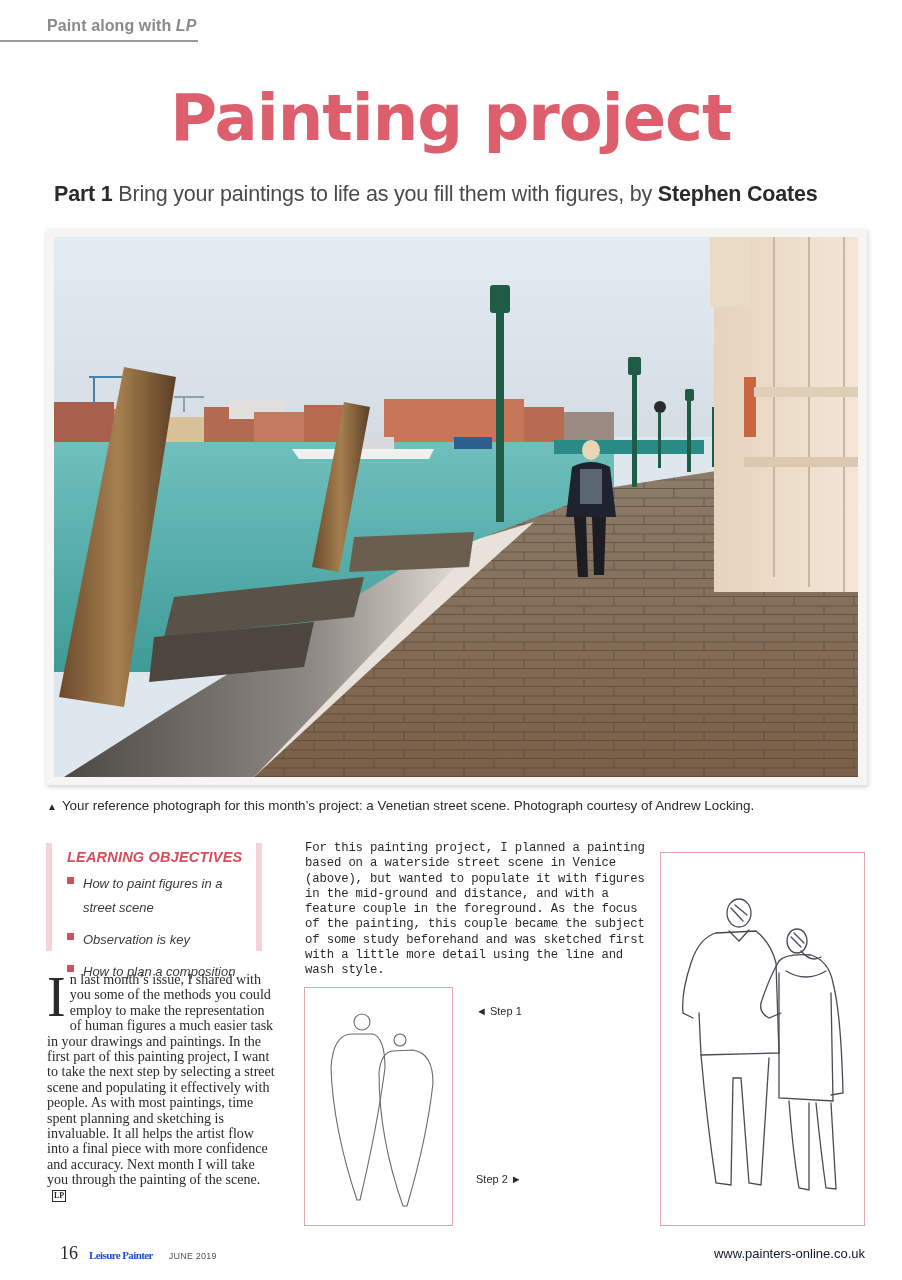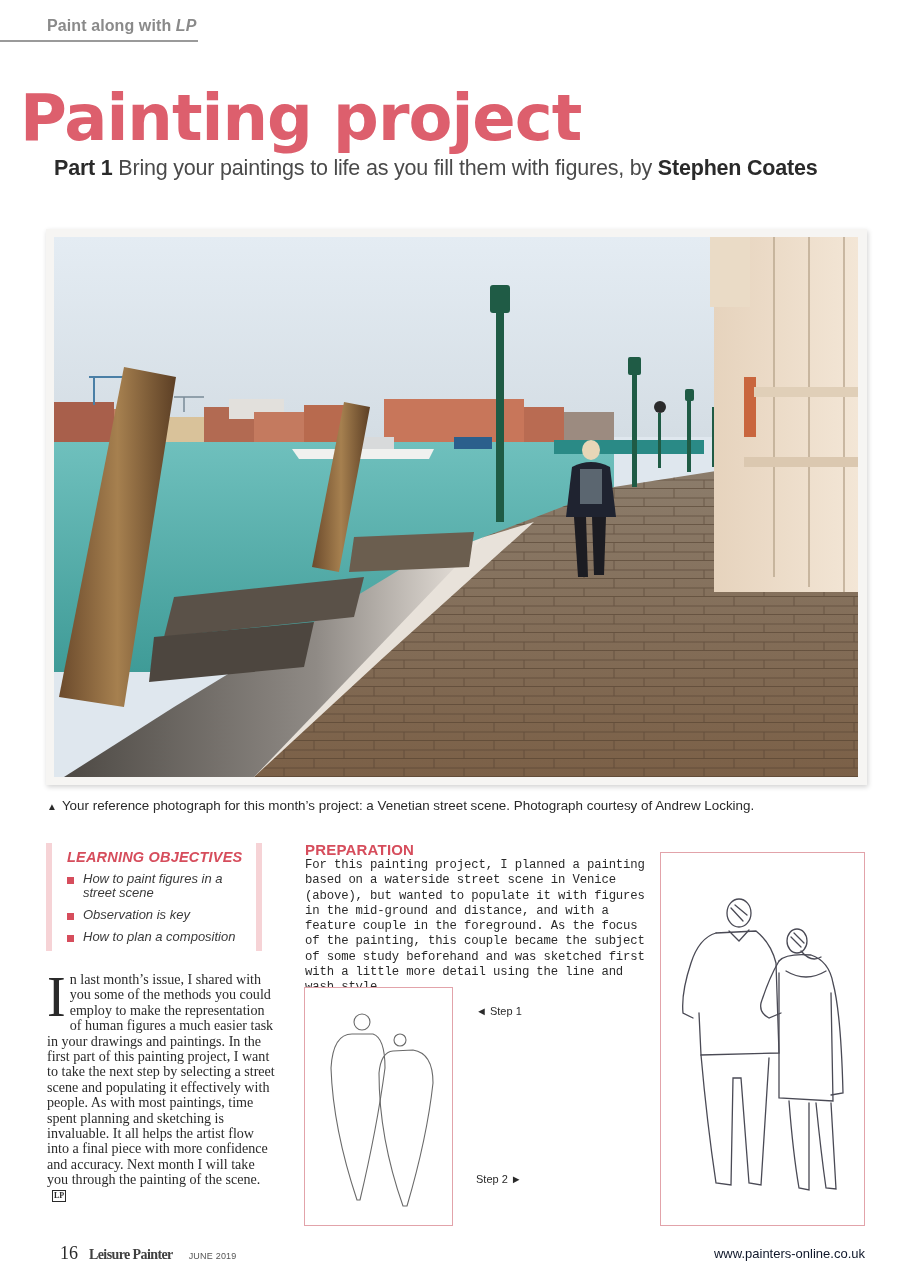--- a/index.html
+++ b/index.html
@@ -5,37 +5,37 @@
   * { box-sizing: border-box; margin: 0; padding: 0; }
   html, body { width: 902px; height: 1280px; background: #ffffff; overflow: hidden; }
   body { position: relative; font-family: "Liberation Sans", "DejaVu Sans", sans-serif; color: #2a2a2a; }
 
   
   .section-tag { position: absolute; left: 0; top: 14px; width: 198px; height: 28px; border-bottom: 2px solid #9a9a9a; }
   .section-tag span { position: absolute; left: 47px; top: 3px; font-size: 16px; font-weight: bold; color: #8a8a8a; letter-spacing: 0.1px; }
   .section-tag em { font-style: italic; }
 
   
-  .title { position: absolute; left: 0; right: 0; top: 86px; font-family: "DejaVu Sans", sans-serif; font-weight: bold; font-size: 64px; color: #dd5f6d; letter-spacing: -1px; line-height: 1; margin-left: 20px; }
-  .subtitle { position: absolute; left: 54px; top: 156px; font-size: 21.5px; color: #4a4a4a; white-space: nowrap; letter-spacing: -0.2px; font-family: "Liberation Sans", sans-serif; }
+  .title { position: absolute; left: 0; right: 0; top: 86px; text-align: center; font-family: "DejaVu Sans", sans-serif; font-weight: bold; font-size: 64px; color: #dd5f6d; letter-spacing: -1px; line-height: 1; }
+  .subtitle { position: absolute; left: 54px; top: 182px; font-size: 21.5px; color: #4a4a4a; white-space: nowrap; letter-spacing: -0.2px; font-family: "Liberation Sans", sans-serif; }
   .subtitle b { color: #2a2a2a; }
 
   
   .photo-frame { position: absolute; left: 46px; top: 229px; width: 821px; height: 556px; background: #f6f5f3; box-shadow: 1px 2px 5px rgba(0,0,0,0.18); }
   .photo { position: absolute; left: 8px; top: 8px; width: 804px; height: 540px; overflow: hidden; background: #dfe7ee; }
   .photo svg { display: block; }
 
   .caption { position: absolute; left: 47px; top: 798px; font-size: 13.4px; color: #2a2a2a; font-family: "Liberation Sans", sans-serif; white-space: nowrap; }
   .caption .tri { font-size: 10px; margin-right: 5px; }
 
   
   .objectives { position: absolute; left: 46px; top: 843px; width: 216px; height: 108px; border-left: 6px solid #f6d3d6; border-right: 6px solid #f6d3d6; }
   .objectives h3 { position: absolute; left: 15px; top: 6px; font-size: 14.5px; font-style: italic; font-weight: bold; color: #d64d5c; letter-spacing: 0.2px; }
   .objectives ul { list-style: none; position: absolute; left: 15px; top: 29px; }
-  .objectives li { position: relative; font-size: 13px; font-style: italic; color: #3a3a3a; padding-left: 16px; line-height: 14px; margin-bottom: 8px; width: 190px; }
+  .objectives li { position: relative; font-size: 13px; font-style: italic; color: #3a3a3a; padding-left: 16px; line-height: 24px; margin-bottom: 8px; width: 190px; }
   .objectives li::before { content: ""; position: absolute; left: 0; top: 5px; width: 7px; height: 7px; background: #d64d5c; }
 
   
   .body-text { position: absolute; left: 47px; top: 972px; width: 228px; font-family: "Liberation Serif", "DejaVu Serif", serif; font-size: 14.1px; line-height: 15.4px; color: #2a2a2a; }
   .dropcap { float: left; font-size: 56px; line-height: 46px; margin: 2px 4px 0 0; color: #2a2a2a; font-family: "Liberation Serif", serif; }
   .lp-mark { display: inline-block; border: 1px solid #2a2a2a; font-size: 8px; font-weight: bold; padding: 0 1px; line-height: 10px; vertical-align: 2px; margin-left: 5px; font-family: "Liberation Serif", serif; }
 
   
   .prep { position: absolute; left: 305px; top: 841px; width: 340px; }
   .prep h3 { font-size: 15px; font-weight: bold; color: #d64d5c; letter-spacing: 0.2px; line-height: 17px; }
@@ -48,21 +48,21 @@
 
   .step { position: absolute; font-family: "Liberation Sans", sans-serif; color: #2a2a2a; }
   .step h4 { font-size: 11px; font-weight: normal; line-height: 18px; }
   .step p { font-size: 12.3px; line-height: 15.3px; letter-spacing: -0.1px; }
   .step1 { left: 476px; top: 1002px; width: 175px; }
   .step2 { left: 476px; top: 1170px; width: 175px; }
 
   
   .footer-left { position: absolute; left: 60px; top: 1243px; display: flex; align-items: baseline; }
   .page-num { font-family: "Liberation Serif", serif; font-size: 18px; color: #2a2a2a; margin-right: 11px; }
-  .mag-name { font-family: "Liberation Serif", serif; font-weight: bold; font-size: 14px; color: #404040; letter-spacing: -0.6px; margin-right: 16px; }
+  .mag-name { font-family: "Liberation Serif", serif; font-weight: bold; font-size: 11px; color: #1d4ed8; letter-spacing: -0.6px; margin-right: 16px; }
   .issue-date { font-size: 9px; color: #555; letter-spacing: 0.2px; }
   .footer-url { position: absolute; right: 37px; top: 1246px; font-size: 13px; color: #0f172a; }
 </style>
 </head>
 <body>
 
 <div class="section-tag">
   <span><span style="position:static">Paint along with </span><em>LP</em></span>
 </div>
 
@@ -186,21 +186,20 @@
     <li>Observation is key</li>
     <li>How to plan a composition</li>
   </ul>
 </div>
 
 <div class="body-text">
   <span class="dropcap">I</span><span>n last month’s issue, I shared with you some of the methods you could employ to make the representation of human figures a much easier task in your drawings and paintings. In the first part of this painting project, I want to take the next step by selecting a street scene and populating it effectively with people. As with most paintings, time spent planning and sketching is invaluable. It all helps the artist flow into a final piece with more confidence and accuracy. Next month I will take you through the painting of the scene.</span><span class="lp-mark">LP</span>
 </div>
 
 <div class="prep">
-  <h3>PREPARATION</h3>
   <p>For this painting project, I planned a painting based on a waterside street scene in Venice (above), but wanted to populate it with figures in the mid-ground and distance, and with a feature couple in the foreground. As the focus of the painting, this couple became the subject of some study beforehand and was sketched first with a little more detail using the line and wash style.</p>
 </div>
 
 <div class="sketch sketch1">
   <svg width="147" height="237" viewBox="0 0 147 237" xmlns="http://www.w3.org/2000/svg">
     <g fill="none" stroke="#6a6a6a" stroke-width="1.1">
       <circle cx="57" cy="34" r="8"></circle>
       <circle cx="95" cy="52" r="6"></circle>
       <path d="M47 46 Q28 46 26 80 Q28 140 52 212 L55 212 Q72 140 80 80 Q80 50 68 46 Z"></path>
       <path d="M88 63 Q76 64 74 85 Q74 150 98 218 L102 218 Q122 150 128 95 Q128 65 108 62 Z"></path>

